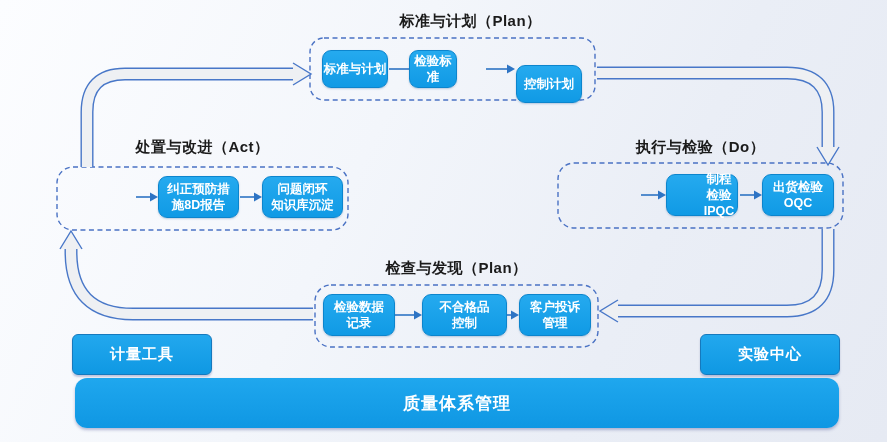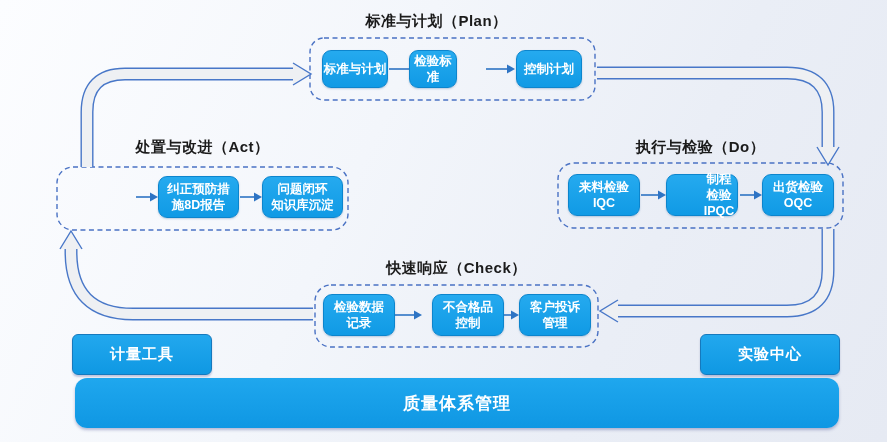--- a/index.html
+++ b/index.html
@@ -96,65 +96,61 @@
     </g>
 
     <g stroke="#2e74c4" stroke-width="1.6" fill="#2e74c4">
       <line x1="395" y1="315" x2="414" y2="315"></line>
         <polygon points="414,310.5 422,315 414,319.5" stroke="none"></polygon>
       <line x1="494" y1="315" x2="511" y2="315"></line>
         <polygon points="511,310.5 519,315 511,319.5" stroke="none"></polygon>
     </g>
   </svg>
 
-  <div class="lbl" style="left:294px;top:12px;width:285px;">标准与计划（Plan）</div>
+  <div class="lbl" style="left:328px;top:12px;width:285px;">标准与计划（Plan）</div>
   <div class="lbl" style="left:57px;top:138px;width:291px;">处置与改进（Act）</div>
   <div class="lbl" style="left:558px;top:138px;width:285px;">执行与检验（Do）</div>
-  <div class="lbl" style="left:315px;top:259px;width:283px;">快速响应（Check）</div>
+  <div class="lbl" style="left:315px;top:259px;width:283px;">检查与发现（Plan）</div>
 
   <div class="node" style="left:322px;top:50px;width:66px;height:38px;">
     <span class="bl">标准与计划</span>
     <span class="bl"></span>
   </div>
   <div class="node" style="left:409px;top:50px;width:48px;height:38px;align-items:flex-end;">
     <span class="bl">检验标准</span>
     <span class="bl"></span>
   </div>
-  <div class="node" style="left:516px;top:50px;width:66px;height:38px;">
+  <div class="node" style="left:516px;top:65px;width:66px;height:38px;">
     <span class="bl">控制计划</span>
     <span class="bl"></span>
   </div>
 
   <div class="node" style="left:158px;top:176px;width:81px;height:42px;">
     <span class="bl">纠正预防措</span>
     <span class="bl">施8D报告</span>
   </div>
   <div class="node" style="left:262px;top:176px;width:81px;height:42px;">
     <span class="bl">问题闭环</span>
     <span class="bl">知识库沉淀</span>
   </div>
 
-  <div class="node" style="left:568px;top:174px;width:72px;height:42px;">
-    <span class="bl">来料检验</span>
-    <span class="bl">IQC</span>
-  </div>
   <div class="node" style="left:666px;top:174px;width:72px;height:42px;padding-left:34px;">
     <span class="bl">制程检验</span>
     <span class="bl">IPQC</span>
   </div>
   <div class="node" style="left:762px;top:174px;width:72px;height:42px;">
     <span class="bl">出货检验</span>
     <span class="bl">OQC</span>
   </div>
 
   <div class="node" style="left:323px;top:294px;width:72px;height:42px;">
     <span class="bl">检验数据</span>
     <span class="bl">记录</span>
   </div>
-  <div class="node" style="left:422px;top:294px;width:72px;height:42px;margin-left:10px;">
+  <div class="node" style="left:422px;top:294px;width:85px;height:42px;">
     <span class="bl">不合格品</span>
     <span class="bl">控制</span>
   </div>
   <div class="node" style="left:519px;top:294px;width:72px;height:42px;">
     <span class="bl">客户投诉</span>
     <span class="bl">管理</span>
   </div>
 
   <div class="support" style="left:72px;top:334px;width:140px;height:41px;">计量工具</div>
   <div class="support" style="left:700px;top:334px;width:140px;height:41px;">实验中心</div>

